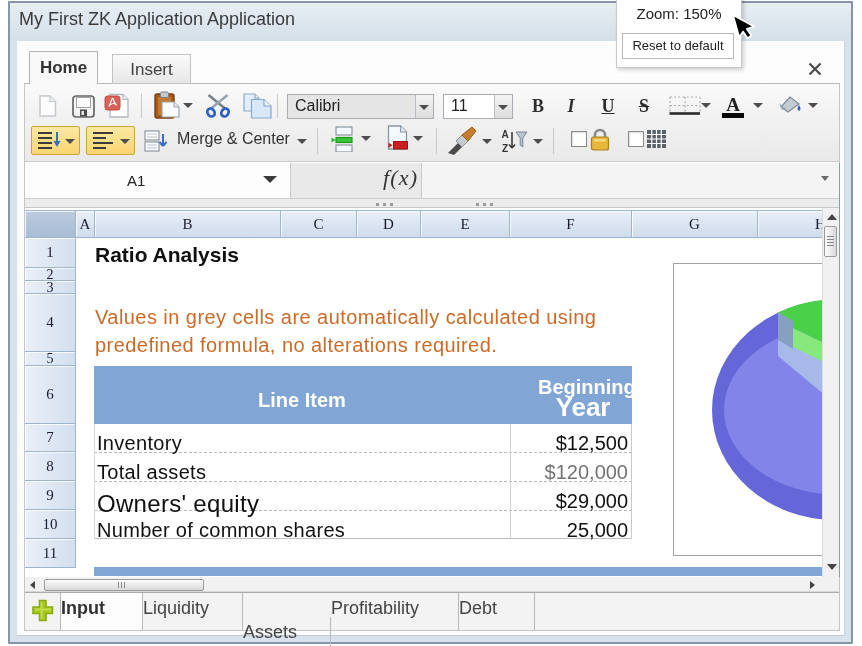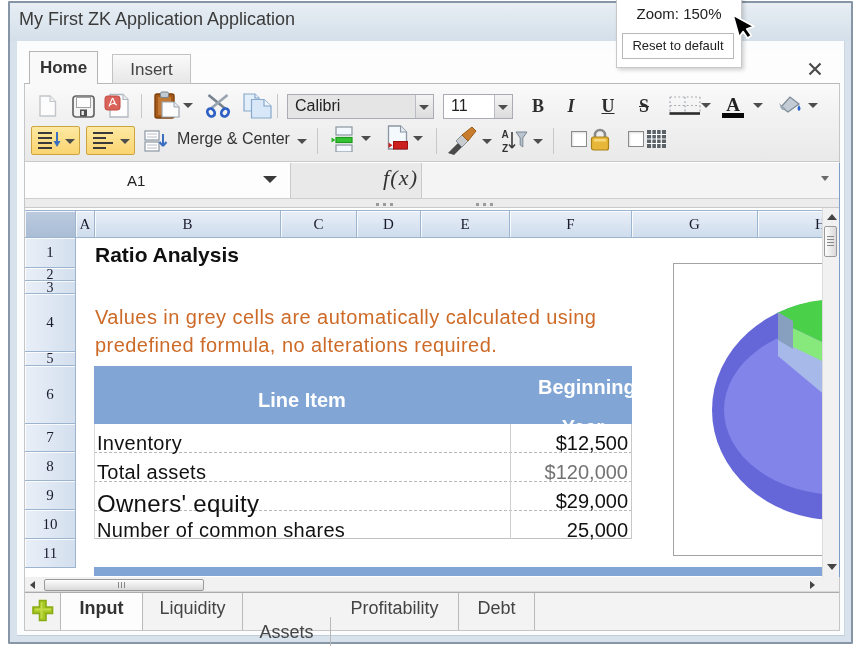--- a/index.html
+++ b/index.html
@@ -65,21 +65,21 @@
   
   #vscroll{left:822px;top:208px;width:17px;height:369px;background:#f1f1f1;
     border-left:1px solid #dcdcdc;box-sizing:border-box;}
   #vborder{left:839px;top:163px;width:1px;height:414px;background:#7d9ec9;}
   #hscroll{left:25px;top:577px;width:814px;height:15px;background:#f1f1f1;
     border-bottom:1px solid #d8d8d8;box-sizing:border-box;}
   
   #sheetbar{left:25px;top:592px;width:814px;height:38px;background:#f3f3f3;
     border-top:1px solid #ababab;box-sizing:border-box;}
   .stab{position:absolute;top:593px;height:37px;border-right:1px solid #b9b9b9;
-    box-sizing:border-box;font-size:18px;color:#444;text-align:center;
+    box-sizing:border-box;font-size:18px;color:#444;
     line-height:31px;}
 </style>
 </head>
 <body>
 <div id="stage">
   <div class="abs" id="win"></div>
   <div class="abs" id="titlebar"></div>
   <div class="abs" id="title">My First ZK Application Application</div>
   <div class="abs" id="panel"></div>
   <div class="abs" id="widget"></div>
@@ -269,21 +269,21 @@
     <div class="rh" style="top:302px;height:29px;line-height:28px;">10</div>
     <div class="rh" style="top:331px;height:29px;line-height:28px;">11</div>
 
     <div class="abs" style="left:70px;top:35px;font-size:21px;font-weight:bold;color:#101010;">Ratio Analysis</div>
     <div class="abs" style="left:70px;top:98px;font-size:20px;letter-spacing:0.45px;color:#cd6a27;">Values in grey cells are automatically calculated using</div>
     <div class="abs" style="left:70px;top:126px;font-size:20px;letter-spacing:0.45px;color:#cd6a27;">predefined formula, no alterations required.</div>
 
     <div class="abs" style="left:69px;top:158px;width:538px;height:58px;background:#81a5d4;"></div>
     <div class="abs" style="left:69px;top:181px;width:416px;text-align:center;font-size:20px;font-weight:bold;color:#fff;">Line Item</div>
     <div class="abs" style="left:513px;top:168px;width:122px;text-align:right;font-size:20px;font-weight:bold;color:#fff;">Beginning of</div>
-    <div class="abs" style="left:497px;top:208px;width:122px;text-align:center;font-size:20px;font-weight:bold;color:#fff;">Year</div>
+    <div class="abs" style="left:497px;top:184px;width:122px;text-align:center;font-size:26px;font-weight:bold;color:#fff;">Year</div>
 
     <div class="abs" style="left:69px;top:244px;width:538px;border-top:1px dashed #b8b8b8;"></div>
     <div class="abs" style="left:69px;top:273px;width:538px;border-top:1px dashed #b8b8b8;"></div>
     <div class="abs" style="left:69px;top:302px;width:538px;border-top:1px dashed #b8b8b8;"></div>
     <div class="abs" style="left:69px;top:330px;width:538px;border-top:1px solid #c0c0c0;"></div>
     <div class="abs" style="left:69px;top:216px;width:1px;height:115px;background:#d8d8d8;"></div>
     <div class="abs" style="left:485px;top:216px;width:1px;height:115px;background:#d0d0d0;"></div>
     <div class="abs" style="left:606px;top:216px;width:1px;height:115px;background:#c8c8c8;"></div>
 
     <div class="abs" style="left:72px;top:224px;font-size:20px;letter-spacing:0.3px;color:#111;">Inventory</div>

